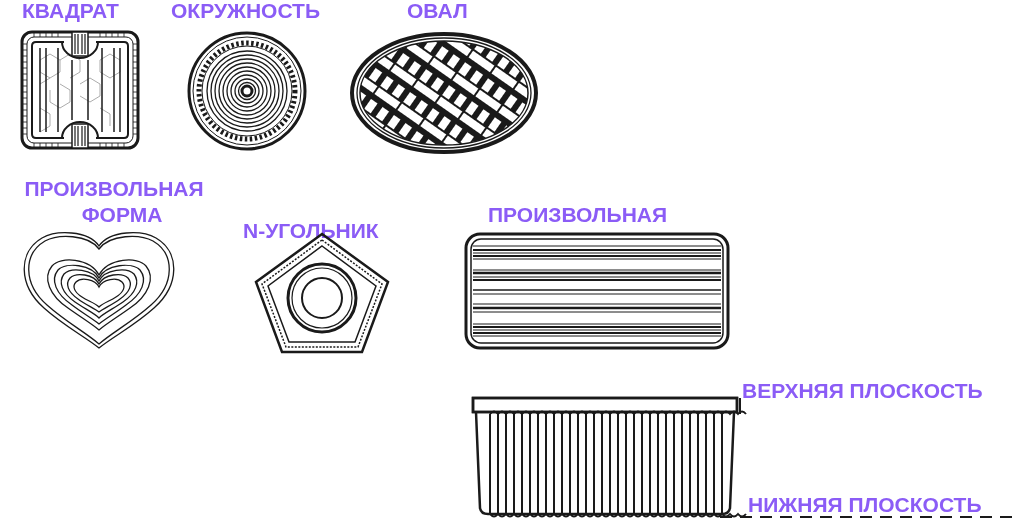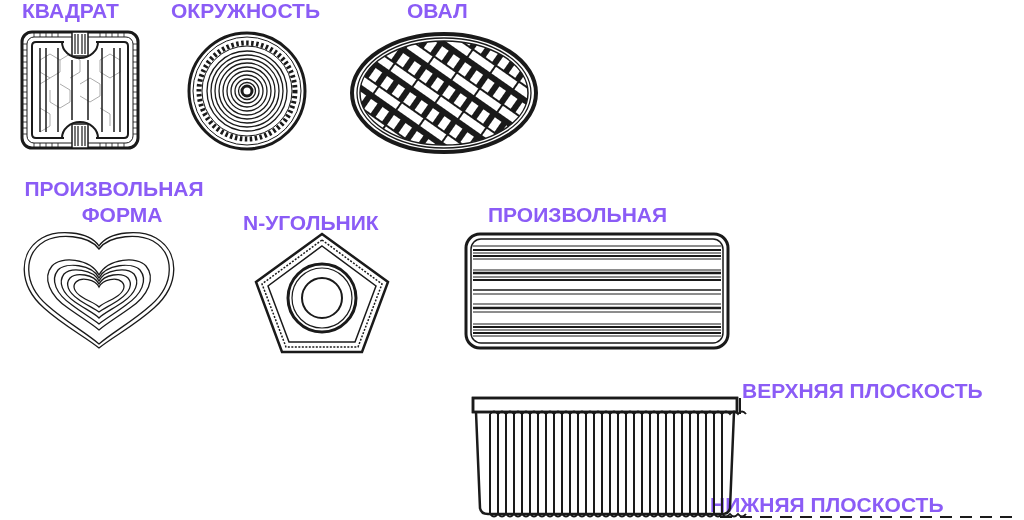--- a/index.html
+++ b/index.html
@@ -9,24 +9,24 @@
   svg { position:absolute; overflow:visible; }
 </style>
 </head>
 <body>
 
 <div class="lbl" style="left:22px;top:0px;">КВАДРАТ</div>
 <div class="lbl" style="left:171px;top:0px;text-align:center;">ОКРУЖНОСТЬ</div>
 <div class="lbl" style="left:407px;top:0px;">ОВАЛ</div>
 <div class="lbl c" style="left:8px;top:178px;width:212px;">ПРОИЗВОЛЬНАЯ</div>
 <div class="lbl c" style="left:16px;top:204px;width:212px;">ФОРМА</div>
-<div class="lbl" style="left:243px;top:212px;">N-УГОЛЬНИК</div>
+<div class="lbl" style="left:243px;top:220px;">N-УГОЛЬНИК</div>
 <div class="lbl" style="left:488px;top:204px;">ПРОИЗВОЛЬНАЯ</div>
 <div class="lbl" style="left:742px;top:380px;">ВЕРХНЯЯ ПЛОСКОСТЬ</div>
-<div class="lbl" style="left:710px;top:494px;">НИЖНЯЯ ПЛОСКОСТЬ</div>
+<div class="lbl" style="left:748px;top:494px;">НИЖНЯЯ ПЛОСКОСТЬ</div>
 
 <svg style="left:20px;top:30px;" width="120" height="120" viewBox="0 0 120 120">
   <rect x="2" y="2" width="116" height="116" rx="10" fill="none" stroke="#1a1a1a" stroke-width="3"></rect>
   <rect x="7" y="7" width="106" height="106" rx="7" fill="none" stroke="#1a1a1a" stroke-width="1"></rect>
   <g stroke="#1a1a1a" stroke-width="0.8">
     <path d="M3 14 h4 M3 20 h4 M3 26 h4 M3 32 h4 M3 38 h4 M3 44 h4 M3 50 h4 M3 56 h4 M3 62 h4 M3 68 h4 M3 74 h4 M3 80 h4 M3 86 h4 M3 92 h4 M3 98 h4 M3 104 h4"></path>
     <path d="M113 14 h4 M113 20 h4 M113 26 h4 M113 32 h4 M113 38 h4 M113 44 h4 M113 50 h4 M113 56 h4 M113 62 h4 M113 68 h4 M113 74 h4 M113 80 h4 M113 86 h4 M113 92 h4 M113 98 h4 M113 104 h4"></path>
     <path d="M14 113 v4 M20 113 v4 M26 113 v4 M32 113 v4 M38 113 v4 M80 113 v4 M86 113 v4 M92 113 v4 M98 113 v4 M104 113 v4"></path>
     <path d="M14 3 v4 M20 3 v4 M26 3 v4 M32 3 v4 M38 3 v4 M80 3 v4 M86 3 v4 M92 3 v4 M98 3 v4 M104 3 v4"></path>
   </g>

